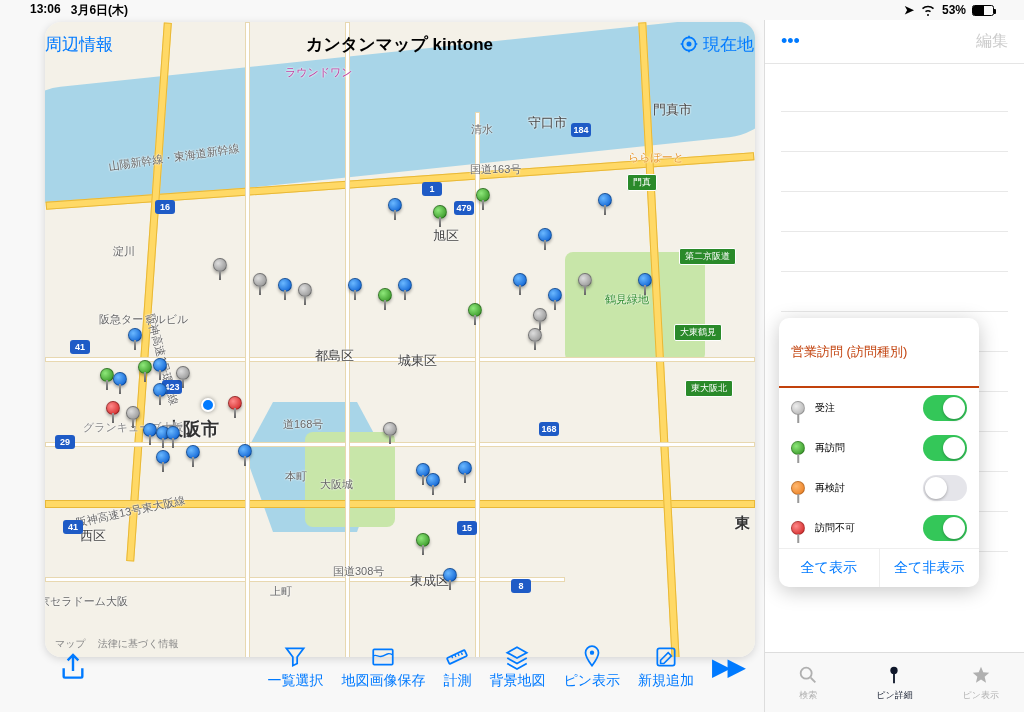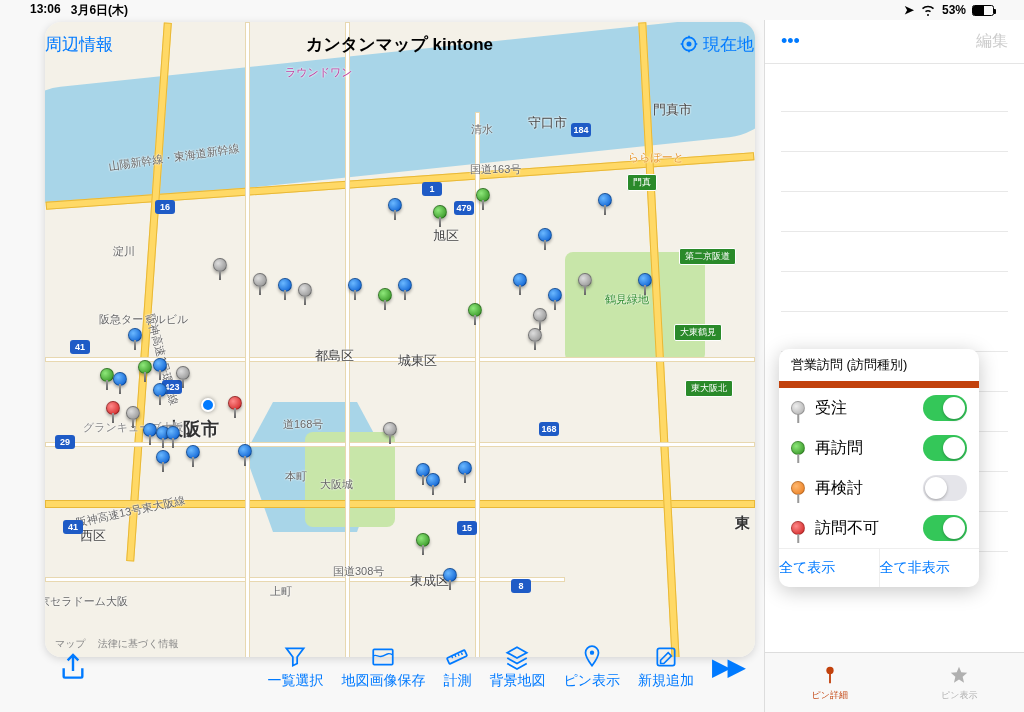--- a/index.html
+++ b/index.html
@@ -26,49 +26,49 @@
 .pin{position:absolute;width:14px;height:14px;transform:translate(-50%,-100%);cursor:pointer;z-index:10}
 .pin-head{width:14px;height:14px;border-radius:50%;border:1px solid rgba(0,0,0,.3);box-shadow:0 2px 3px rgba(0,0,0,.3)}
 .pin::after{content:'';position:absolute;left:50%;top:12px;transform:translateX(-50%);width:2px;height:10px;background:linear-gradient(#999,#666)}
 .pin.blue .pin-head{background:radial-gradient(circle at 35% 35%,#6ab8ff,#0055cc)}
 .pin.green .pin-head{background:radial-gradient(circle at 35% 35%,#8ee87a,#2a8a1a)}
 .pin.red .pin-head{background:radial-gradient(circle at 35% 35%,#ff8a8a,#cc1a1a)}
 .pin.gray .pin-head{background:radial-gradient(circle at 35% 35%,#ddd,#888)}
 .loc-dot{position:absolute;width:14px;height:14px;border-radius:50%;background:#007aff;border:2px solid #fff;box-shadow:0 0 4px rgba(0,0,0,.4);transform:translate(-50%,-50%)}
 .map-attrib{position:absolute;bottom:6px;left:10px;font-size:10px;color:#888;display:flex;gap:12px;align-items:center}
 .popup{position:absolute;right:45px;bottom:125px;width:200px;background:#fff;border-radius:10px;box-shadow:0 4px 20px rgba(0,0,0,.22);z-index:60;overflow:hidden}
-.popup-title{padding:7px 12px;font-size:13px;color:#000000;border-bottom:7px solid #c2410c}
+.popup-title{padding:25px 12px;font-size:13px;color:#c2410c;border-bottom:2px solid #c2410c}
 .popup-row{display:flex;align-items:center;padding:7px 12px;gap:10px}
 .popup-pin{width:14px;height:14px;border-radius:50%;border:1px solid rgba(0,0,0,.2);position:relative;flex-shrink:0}
 .popup-pin::after{content:'';position:absolute;left:50%;bottom:-9px;transform:translateX(-50%);width:1.5px;height:9px;background:#999}
-.popup-label{flex:1;font-size:16px;font-weight:500;color:#000}
+.popup-label{flex:1;font-size:10px;font-weight:500;color:#000}
 .toggle{width:44px;height:26px;border-radius:13px;background:#e5e5ea;position:relative;cursor:pointer;transition:.2s}
 .toggle.on{background:#34c759}
 .toggle::after{content:'';position:absolute;width:22px;height:22px;border-radius:50%;background:#fff;top:2px;left:2px;box-shadow:0 1px 3px rgba(0,0,0,.3);transition:.2s}
 .toggle.on::after{left:20px}
 .popup-footer{display:flex;border-top:1px solid #eee}
-.popup-footer-btn{flex:1;padding:10px 0;font-size:14px;color:#007aff;cursor:pointer}
+.popup-footer-btn{flex:1;text-align:center;padding:10px 0;font-size:14px;color:#007aff;cursor:pointer}
 .popup-footer-btn:first-child{border-right:1px solid #eee}
 .toolbar{position:absolute;bottom:15px;left:45px;width:710px;height:60px;display:flex;align-items:center;justify-content:space-between;padding:0 12px;z-index:50}
 .tb-left{display:flex;align-items:center}
 .tb-share{width:32px;height:32px;color:#007aff;cursor:pointer}
 .tb-right{display:flex;align-items:center;gap:18px}
 .tb-item{display:flex;flex-direction:column;align-items:center;gap:2px;color:#007aff;cursor:pointer}
 .tb-item svg{width:26px;height:26px}
 .tb-item-label{font-size:14px}
 .tb-more{color:#007aff;font-size:24px;cursor:pointer;letter-spacing:-3px}
 .side-panel{position:absolute;top:20px;right:0;width:260px;height:692px;background:#fff;border-left:1px solid #ddd}
 .side-top{height:44px;display:flex;align-items:center;justify-content:space-between;padding:0 16px;border-bottom:1px solid #e5e5e5}
 .side-dots{color:#007aff;font-size:18px;cursor:pointer}
 .side-edit{color:#ccc;font-size:16px}
 .side-lines{padding-top:8px}
 .side-line{height:40px;border-bottom:1px solid #e8e8e8;margin:0 16px}
 .side-tabs{position:absolute;bottom:0;left:0;right:0;height:60px;display:flex;border-top:1px solid #ddd;background:#f8f8f8}
 .side-tab{flex:1;display:flex;flex-direction:column;align-items:center;justify-content:center;gap:3px;color:#b0b0b0;cursor:pointer}
-.side-tab.active{color:#c2410c}
+.side-tab.active{color:#0f172a}
 .side-tab svg{width:22px;height:22px}
 .side-tab-label{font-size:9px}
 .highway-sign{position:absolute;padding:1px 5px;background:#2a8a2a;color:#fff;font-size:9px;border-radius:2px;border:1px solid #fff}
 </style>
 </head>
 <body>
 
 <div class="statusbar">
   <div class="sb-left">
     <span>13:06</span>
@@ -390,20 +390,27 @@
       <div class="side-line"></div>
       <div class="side-line"></div>
     <div class="side-line"></div>
       <div class="side-line"></div>
       <div class="side-line"></div>
     <div class="side-line"></div>
       <div class="side-line"></div>
       <div class="side-line"></div>
   </div>
   <div class="side-tabs" id="side-tabs">
+      <div class="side-tab">
+        <svg viewBox="0 0 24 24">
+          <circle cx="10" cy="10" r="6" fill="none" stroke="currentColor" stroke-width="2"></circle>
+          <path d="M15 15l5 5" stroke="currentColor" stroke-width="2"></path>
+        </svg>
+        <span class="side-tab-label">検索</span>
+      </div>
       <div class="side-tab active">
         <svg viewBox="0 0 24 24">
           <circle cx="12" cy="7" r="4" fill="currentColor"></circle>
           <path d="M12 11v10" stroke="currentColor" stroke-width="2"></path>
         </svg>
         <span class="side-tab-label">ピン詳細</span>
       </div>
       <div class="side-tab">
         <svg viewBox="0 0 24 24">
           <path d="M12 3l2.5 6 6.5.5-5 4.5 1.5 6.5L12 17l-5.5 3.5L8 14 3 9.5l6.5-.5z" fill="currentColor"></path>

